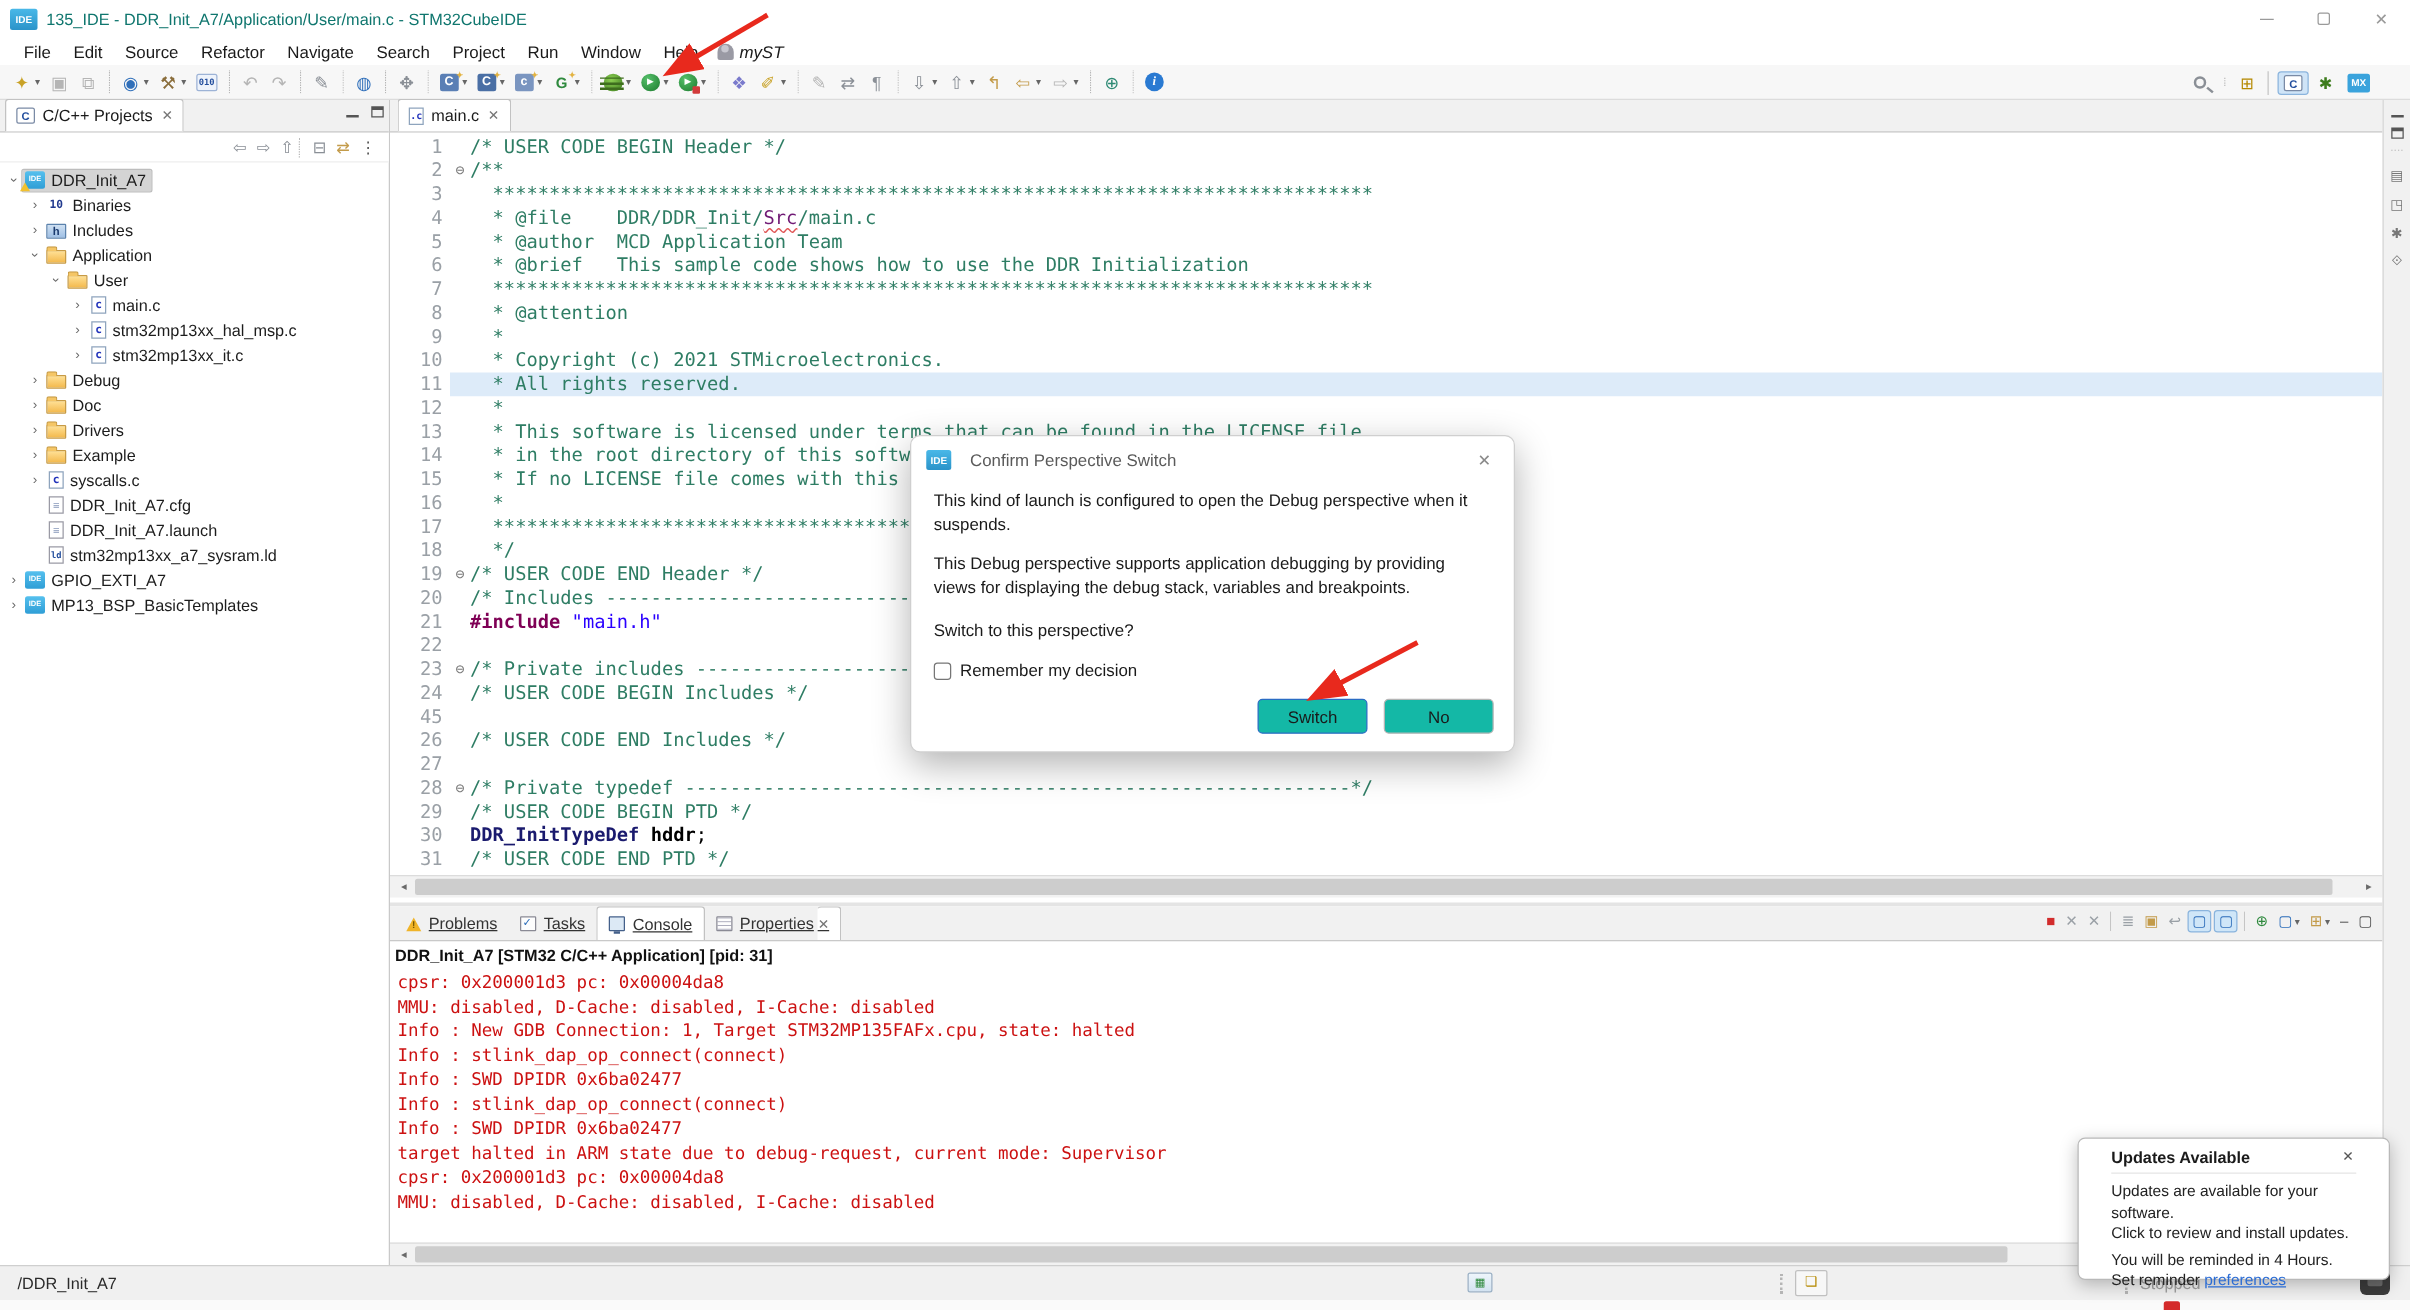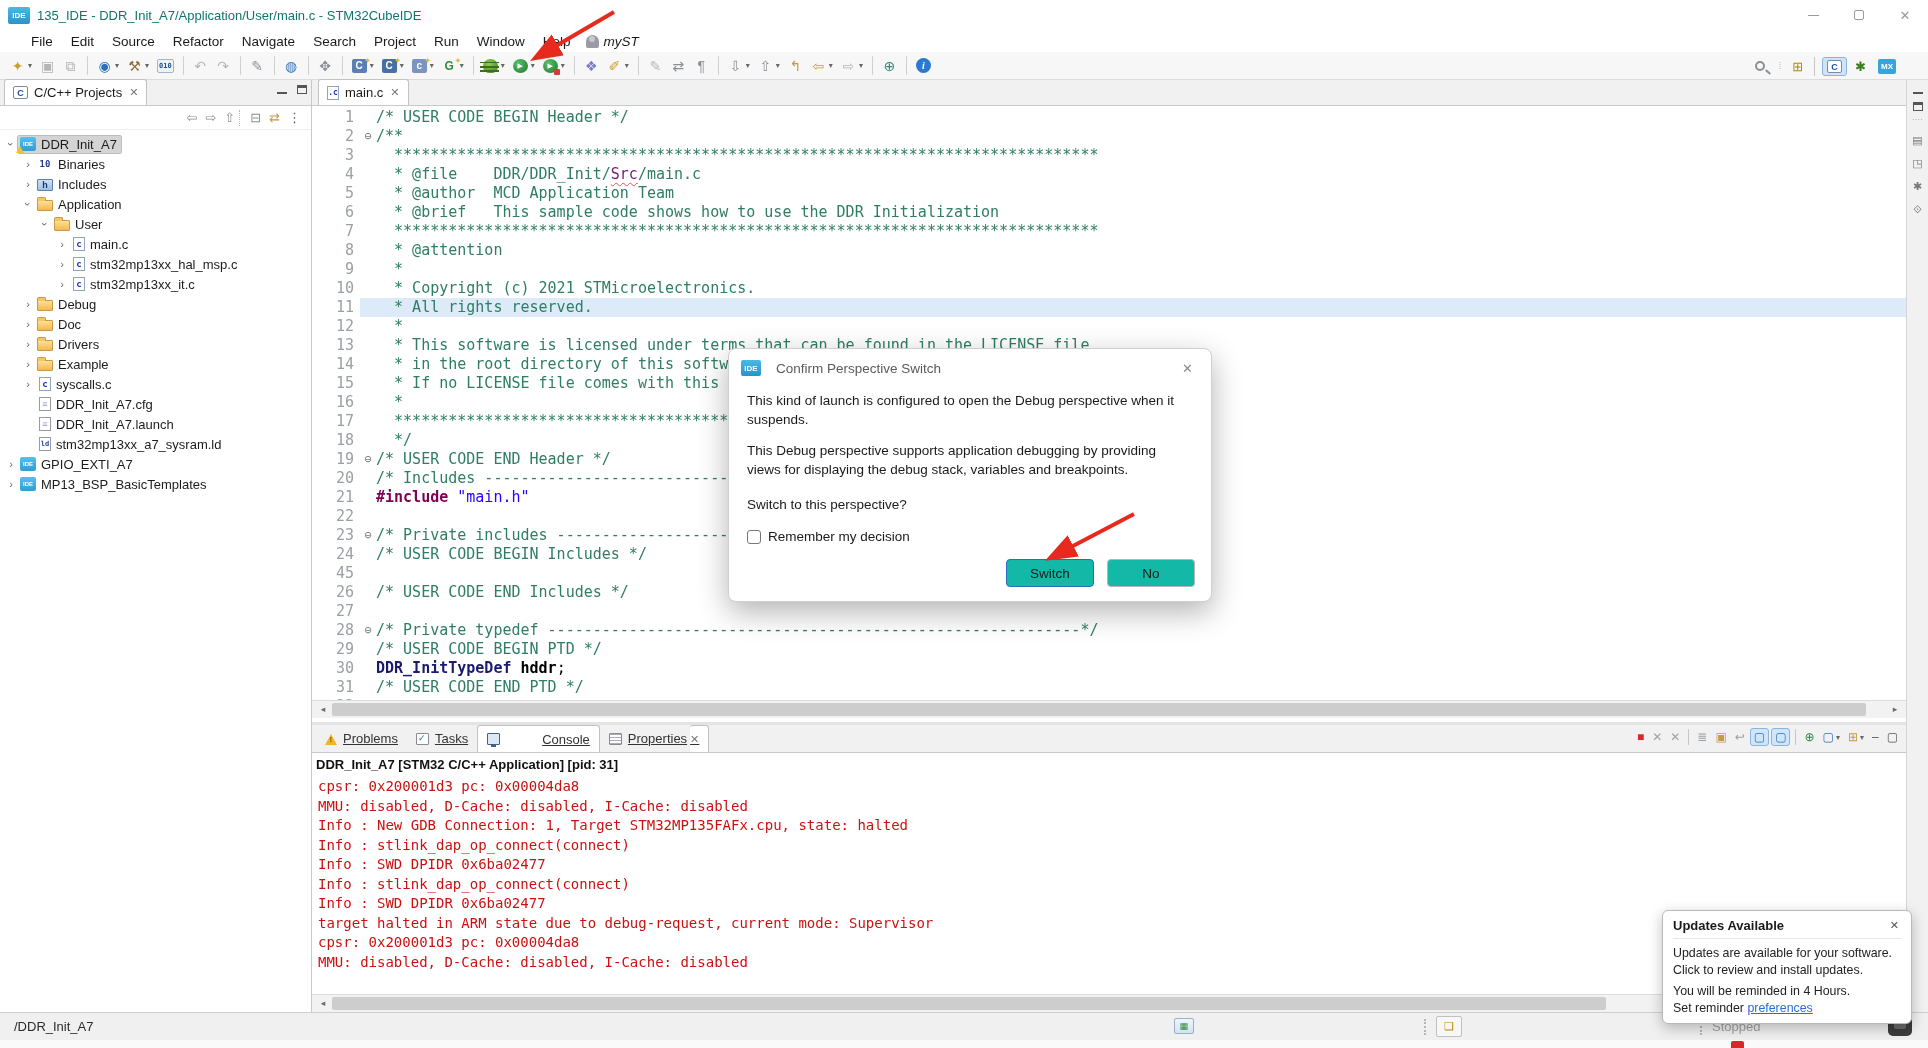--- a/index.html
+++ b/index.html
@@ -10,21 +10,21 @@
   
   .titlebar { position:absolute; left:0; top:0; width:100%; height:30px; background:#fff; display:flex; align-items:center; padding-left:8px; }
   .app-badge { width:22px; height:17px; background:linear-gradient(#49b8e8,#2a93c9); color:#fff; font:bold 8px/17px "Liberation Sans",sans-serif; text-align:center; border-radius:2px; margin-right:7px; }
   .title-text { font-size:13px; color:#0f766e; }
   .wctrls { position:absolute; right:0; top:0; height:30px; display:flex; }
   .wbtn { width:46px; height:30px; display:flex; align-items:center; justify-content:center; color:#9a9a9a; font-size:13px; }
   .wbtn .mini { width:11px; height:1px; background:#9a9a9a; display:block; }
   .wbtn .maxi { width:10px; height:10px; border:1px solid #9a9a9a; border-radius:2px; display:block; }
 
   
-  .menubar { position:absolute; left:0; top:30px; width:100%; height:22px; background:#fff; display:flex; align-items:center; padding-left:22px; }
+  .menubar { position:absolute; left:0; top:30px; width:100%; height:22px; background:#fff; display:flex; align-items:center; padding-left:10px; }
   .menu-item { font-size:13.5px; color:#1a1a1a; padding:0 9px; }
   .menu-user { display:flex; align-items:center; margin-left:6px; font-size:13.5px;font-style:italic; }
   .user-icon { width:13px; height:13px; border-radius:50% 50% 2px 2px; background:#9a9aa4; margin-right:5px; position:relative; }
   .user-icon::before { content:""; position:absolute; top:1px; left:3.5px; width:6px; height:6px; border-radius:50%; background:#c8c8d0; }
 
   
   .toolbar { position:absolute; left:0; top:52px; width:100%; height:28px; background:#f7f7f7; border-bottom:1px solid #dcdcdc; display:flex; align-items:center; padding-left:6px; }
   .tbitem { display:flex; align-items:center; height:24px; padding:0 3px; margin:0 1px; border-radius:3px; }
   .tbitem.caret::after { content:"▾"; font-size:8px; color:#666; margin-left:3px; }
   .tbitem.sep { width:0; padding:0; height:19px; border-left:1px dotted #b8b8b8; margin:0 5px; }
@@ -118,21 +118,21 @@
   .tk-pl { color:#000; }
   .tk-sq { color:#701a75; text-decoration:underline wavy #e05555 1px; text-underline-offset:3px;text-align:right; }
   .hscroll { height:18px; background:#f2f2f2; border-top:1px solid #dcdcdc; position:relative; }
   .hs-arrow { position:absolute; top:0; width:18px; height:17px; color:#6a6a6a; font-size:9px; line-height:17px; text-align:center; }
   .hs-thumb { position:absolute; top:2px; left:20px; right:40px; height:13px; background:#cdcdcd; border-radius:2px; }
 
   
   .consolepanel { position:absolute; left:312px; top:722px; width:1594px; height:290px; background:#fff; border-top:3px solid #e4e4e4; display:flex; flex-direction:column; }
   .ctabrow { height:28px; background:#f1f1f1; border-bottom:1px solid #c9c9c9; display:flex; align-items:flex-end; position:relative; }
   .ctab { height:27px; display:flex; align-items:center; padding:0 9px; font-size:13px; color:#333;text-decoration:underline; }
-  .ctab.active { background:#fff; border:1px solid #c2c2c2; border-bottom:none; border-radius:3px 3px 0 0;gap:36px; }
+  .ctab.active { background:#fff; border:1px solid #c2c2c2; border-bottom:none; border-radius:3px 3px 0 0; }
   .cico { width:13px; height:12px; margin-right:6px; position:relative; display:inline-block; flex:none; }
   .cico-problems { width:0; height:0; border-left:6px solid transparent; border-right:6px solid transparent; border-bottom:11px solid #f0b429; margin-top:1px; }
   .cico-problems::after { content:"!"; position:absolute; left:-1.5px; top:1px; font:bold 8px/10px "Liberation Sans",sans-serif; color:#7a5800; }
   .cico-tasks { background:#fdfdfd; border:1px solid #8a8a95; border-radius:1px; }
   .cico-tasks::after { content:"✓"; position:absolute; left:1px; top:-1px; font-size:9px; color:#2f6fba; }
   .cico-console { background:#dce9f5; border:1px solid #44608a; border-radius:1px; }
   .cico-console::after { content:""; position:absolute; left:3px; bottom:-3px; width:5px; height:2px; background:#44608a; }
   .cico-props { background:#fdfdfd; border:1px solid #8a8a95; border-radius:1px; background-image:linear-gradient(#aab 1px,transparent 1px); background-size:100% 3px; }
   .ctools { position:absolute; right:4px; top:3px; display:flex; align-items:center; }
   .cti { display:flex; align-items:center; padding:1px 3px; margin:0 1px; border-radius:3px; font-size:12px; }
@@ -175,21 +175,21 @@
   .dlg-p2 { margin-top:12px; }
   .dlg-q { margin-top:16px; }
   .dlg-cb { margin-top:13px; display:flex; align-items:center; }
   .cbbox { width:14px; height:14px; border:1px solid #767676; border-radius:3px; background:#fff; margin-right:7px; flex:none; }
   .dlg-btns { position:absolute; right:16px; bottom:14px; display:flex; gap:13px; }
   .btn { width:88px; height:28px; border-radius:4px; background:#14b8a6; font-size:13.5px; display:flex; align-items:center; justify-content:center; }
   .btn-primary { border:1.6px solid #2a6cc4; }
   .btn-plain { border:1px solid #b5b5b5; }
 
   
-  .updates { position:absolute; left:1662px; top:910px; width:250px; height:114px; background:#fff; border:1px solid #b9b9b9; border-radius:6px; box-shadow:0 4px 14px rgba(0,0,0,.25); z-index:45; padding:7px 10px; }
+  .updates { position:absolute; left:1662px; top:910px; width:250px; height:114px; background:#fff; border:1px solid #b9b9b9; border-radius:6px; box-shadow:0 4px 14px rgba(0,0,0,.25); z-index:45; padding:7px 26px; }
   .up-head { display:flex; align-items:center; }
   .up-title { font-size:13px; font-weight:bold; flex:1; }
   .up-x { color:#555; font-size:11px; padding:0 2px; }
   .up-body { border-top:1px solid #e5e5e5; margin-top:5px; padding-top:6px; font-size:12.4px; line-height:16.5px; color:#222; }
   .up-l3 { margin-top:5px; }
   .up-link { color:#2b6cd4; text-decoration:underline; }
 
   
   .arrows { position:absolute; inset:0; z-index:60; pointer-events:none; }
 </style>

